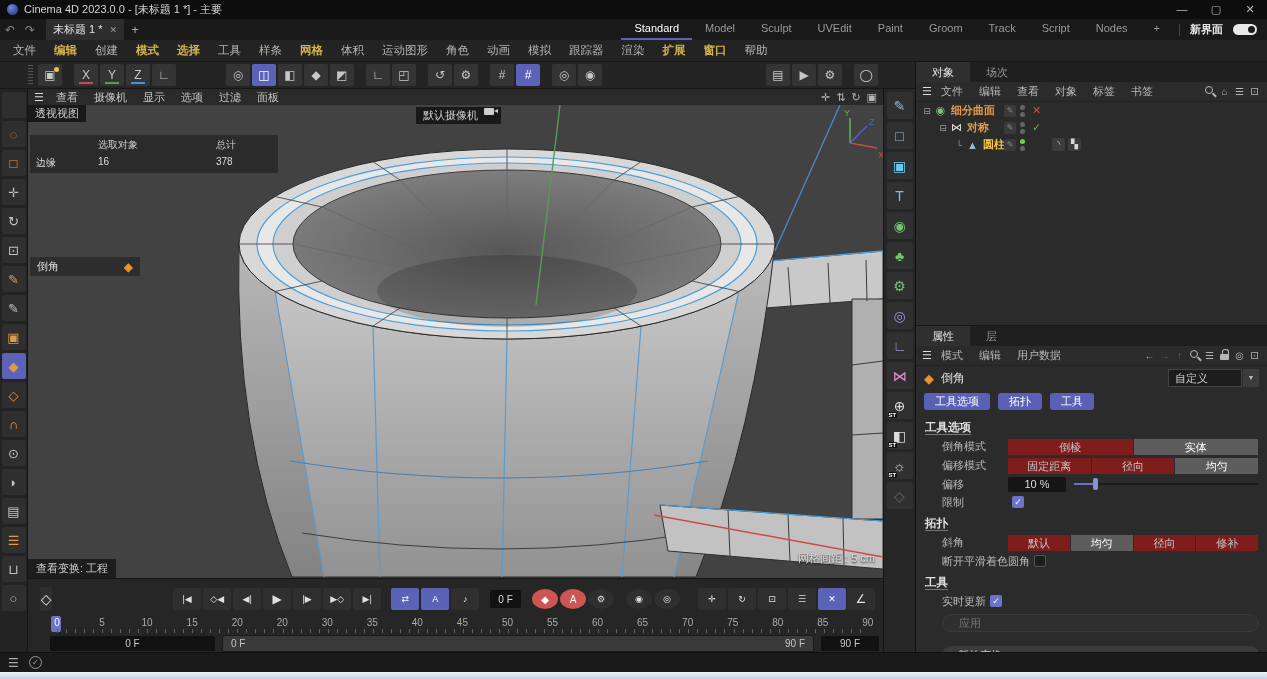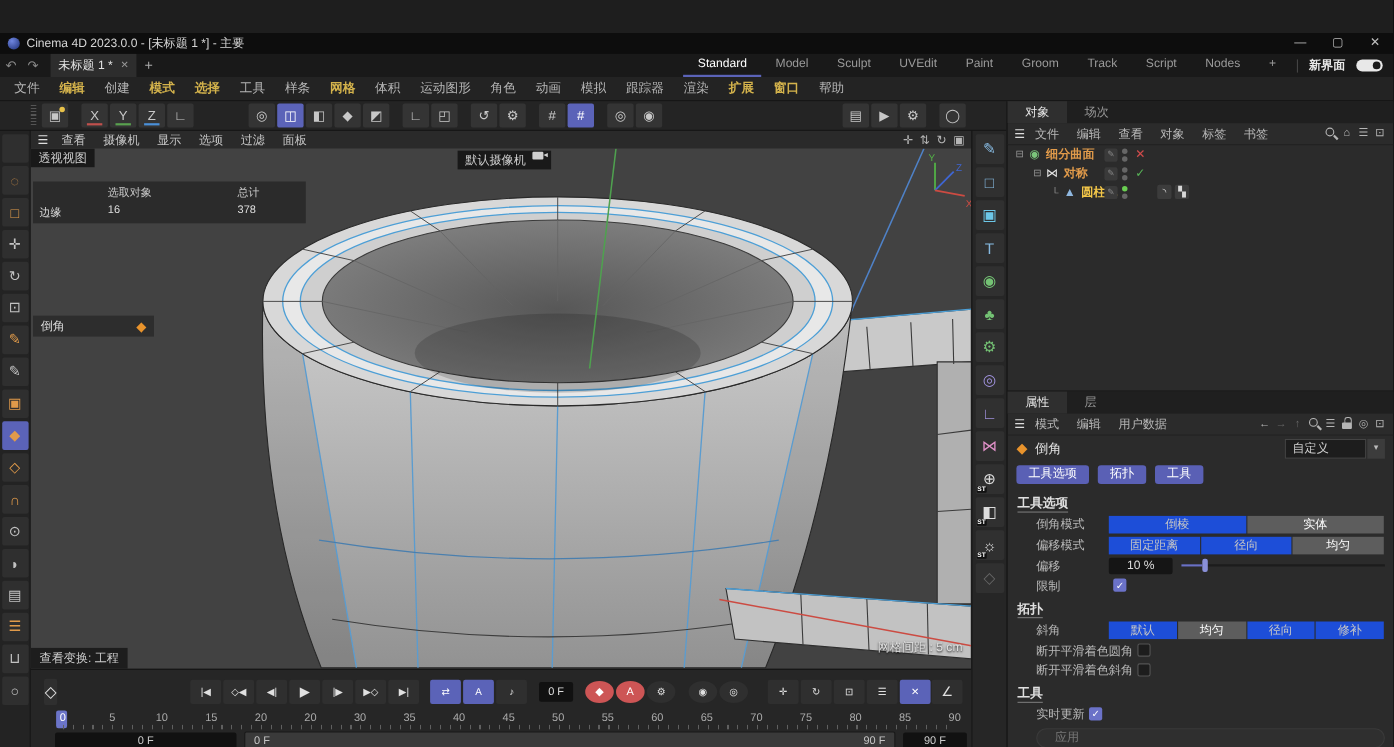--- a/index.html
+++ b/index.html
@@ -1,19 +1,19 @@
 <!DOCTYPE html>
 <html><head>
 <meta charset="utf-8">
 <style>
   html,body{margin:0;padding:0;background:#000;}
   #app{position:relative;width:1267px;height:679px;background:#1e1e1e;overflow:hidden;
        font-family:"Liberation Sans","DejaVu Sans",sans-serif;color:#c8c8c8;
        -webkit-font-smoothing:antialiased;}
-  .abs{position:absolute;margin-top:30px;}
+  .abs{position:absolute;}
   
   .titlebar{left:0;top:0;width:1267px;height:19px;background:#0d0d0d;display:flex;align-items:center;font-size:11px;color:#d5d5d5;}
   .appico{width:11px;height:11px;border-radius:50%;background:radial-gradient(circle at 35% 30%,#6f86e0,#1d2f77);margin:0 6px 0 7px;}
   .wbtns{margin-left:auto;display:flex;}
   .wbtn{width:34px;text-align:center;font-size:11px;color:#bbb;line-height:19px;}
   
   .tabbar{left:0;top:19px;width:1267px;height:21px;background:#191919;display:flex;align-items:center;font-size:11px;}
   .hbtn{width:20px;text-align:center;color:#888;font-size:12px;}
   .doctab{height:21px;background:#2d2d2d;color:#e3e3e3;display:flex;align-items:center;padding:0 7px;margin-left:6px;gap:7px;}
   .doctab .x{color:#999;font-size:9px;}
@@ -127,21 +127,21 @@
   .preset{margin-left:auto;display:flex;align-items:center;}
   .presetfld{width:66px;height:16px;background:#1d1d1d;border:1px solid #444;color:#ccc;font-size:11px;line-height:16px;padding-left:6px;}
   .presetbtn{width:16px;height:18px;background:#3c3c3c;color:#bbb;font-size:7px;text-align:center;line-height:18px;margin-left:1px;}
   .tabbtns{display:flex;gap:8px;padding:3px 0 5px 8px;}
   .tabbtns .it{height:17px;line-height:17px;background:#5a60b5;border-radius:3px;color:#fff;font-size:11px;padding:0 11px;}
   .sect{padding:5px 8px 2px 9px;font-size:11.5px;color:#e0e0e0;font-weight:bold;}
   .sect span{border-bottom:1px solid #777;padding-bottom:1px;}
   .prow{display:flex;align-items:center;padding:1.5px 8px 1.5px 26px;font-size:11px;color:#b8b8b8;}
   .plabel{width:66px;flex:none;}
   .segs{display:flex;flex:1;}
-  .seg{flex:1;text-align:center;background:#1d4ed8;color:#c5c5c5;height:16px;line-height:16px;margin-right:1px;}
+  .seg{flex:1;text-align:center;background:#7f1d1d;color:#c5c5c5;height:16px;line-height:16px;margin-right:1px;}
   .seg.on{background:#5d5d5d;color:#fff;}
   .valfld{width:58px;height:15px;background:#151515;border-radius:2px;color:#ddd;text-align:center;line-height:15px;}
   .slider{flex:1;height:14px;position:relative;margin-left:8px;}
   .slider .track{position:absolute;left:0;right:0;top:6px;height:2px;background:#1c1c1c;}
   .slider .fillv{position:absolute;left:0;width:10%;top:6px;height:2px;background:#6a71c4;}
   .slider .handle{position:absolute;left:10%;top:1px;width:5px;height:12px;background:#8a90d8;border-radius:2px;}
   .cb{width:12px;height:12px;border-radius:2px;background:#6b72c8;color:#fff;font-size:9px;text-align:center;line-height:12px;margin-left:4px;flex:none;}
   .cb.off{background:#1d1d1d;border:1px solid #555;box-sizing:border-box;}
   .btnrow{display:flex;gap:14px;padding:4px 8px 4px 26px;flex-direction:column;}
   .pill{height:18px;line-height:18px;border-radius:9px;background:#3b3b3b;color:#ccc;font-size:11px;padding:0 16px;}
@@ -623,24 +623,20 @@
           <span class="seg">默认</span>
           <span class="seg on">均匀</span>
           <span class="seg">径向</span>
           <span class="seg">修补</span>
         </span>
       </div>
       <div class="prow">
         <span>断开平滑着色圆角</span>
         <span class="cb off"></span>
       </div>
-      <div class="prow">
-        <span>断开平滑着色斜角</span>
-        <span class="cb off"></span>
-      </div>
       <div class="sect"><span>工具</span></div>
       <div class="prow">
         <span>实时更新</span>
         <span class="cb">✓</span>
       </div>
       <div class="btnrow">
         <span class="pill dis">应用</span>
         <span class="pill">新的变换</span>
         <span class="pill">复位数值</span>
       </div>

